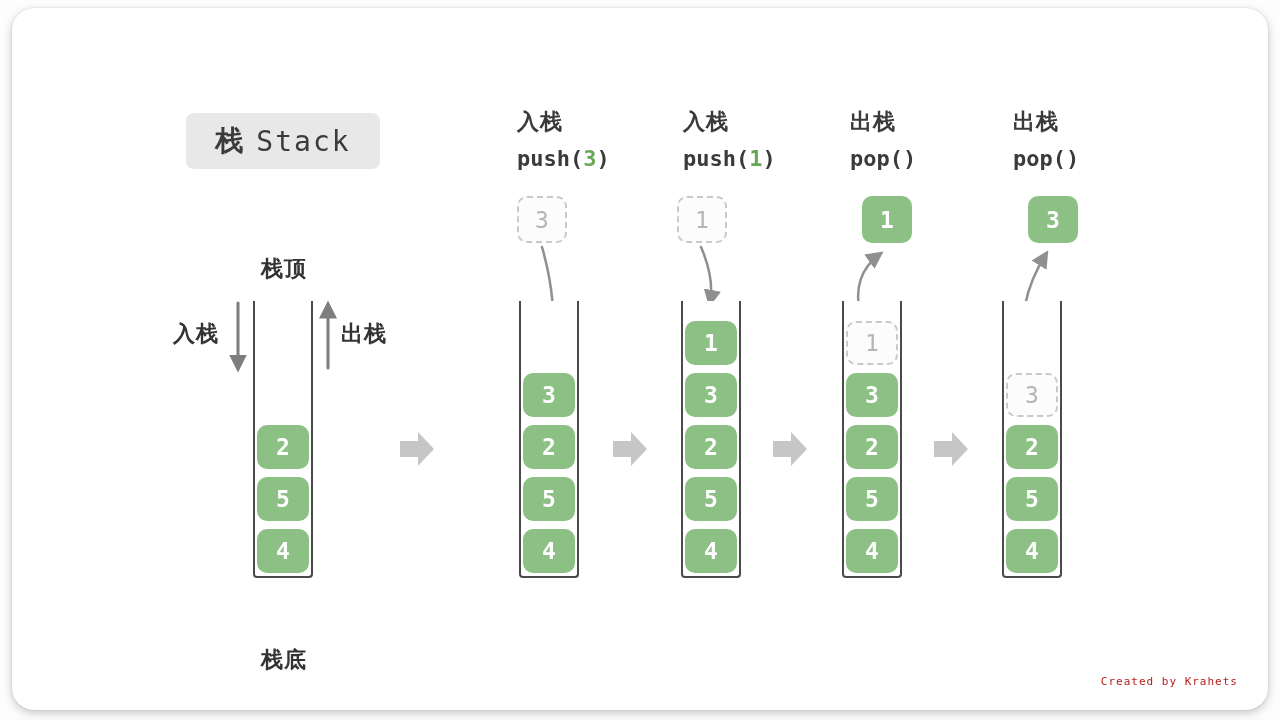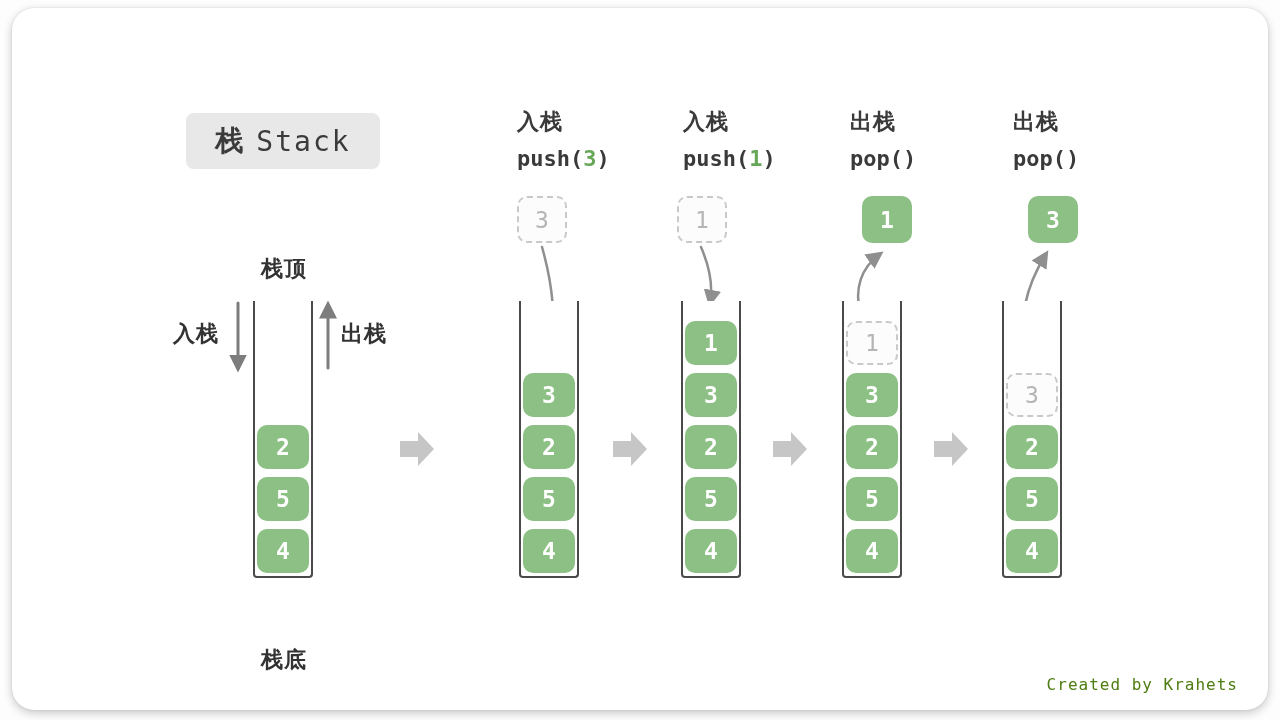--- a/index.html
+++ b/index.html
@@ -54,21 +54,21 @@
   .float.solid{background:#8cc084;color:#ffffff;}
   .float.dashed{background:#fcfcfc;border:2px dashed #c9c9c9;color:#b5b5b5;font-weight:400;}
 
   .overlay{position:absolute;left:0;top:0;pointer-events:none;}
   .curve{fill:none;stroke:#8f8f8f;stroke-width:2.5;stroke-linecap:round;}
   .vert{fill:none;stroke:#7d7d7d;stroke-width:3;stroke-linecap:round;}
   .flow{fill:#c6c6c6;}
 
   .credit{
     position:absolute;right:42px;top:675px;
-    font-family:"DejaVu Sans Mono",monospace;font-size:16px;color:#4d7c0f;letter-spacing:1px;
+    font-family:"DejaVu Sans Mono",monospace;font-size:11px;color:#b91c1c;letter-spacing:1px;
   }
 </style>
 </head>
 <body>
 
 <div class="canvas">
   <div class="card"></div>
 
   <div class="title-badge">
     <span class="title-zh">栈</span>

